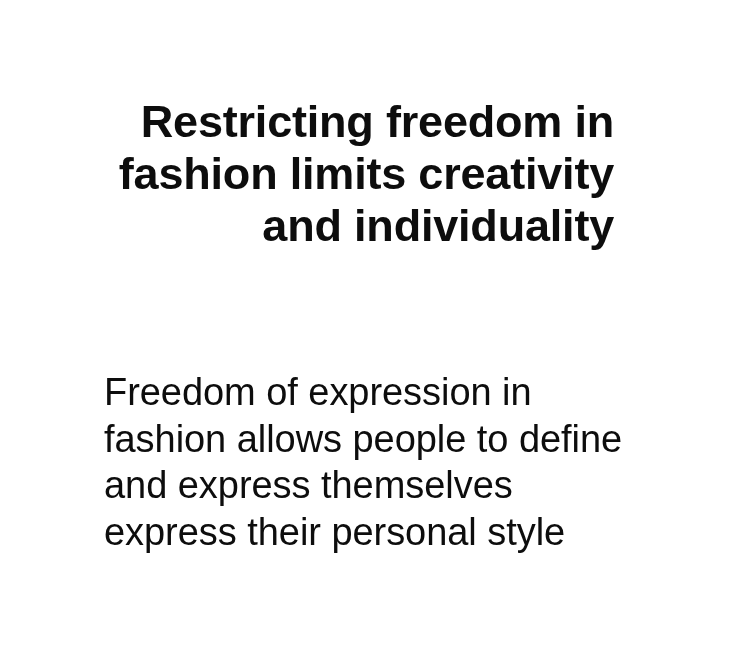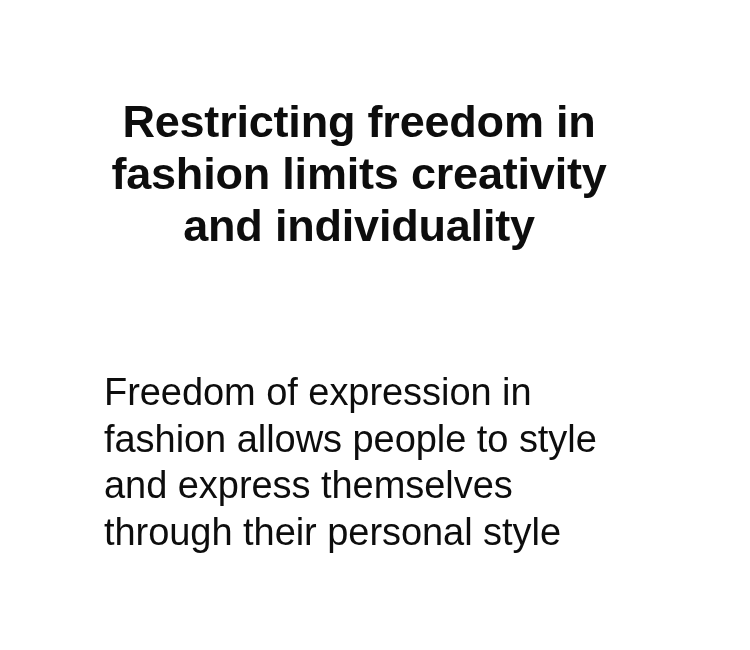--- a/index.html
+++ b/index.html
@@ -29,21 +29,21 @@
     width: 560px;
   }
 
   #headline {
     margin: 0;
     font-size: 45px;
     line-height: 52px;
     font-weight: bold;
     color: #0d0d0d;
     letter-spacing: -0.2px;
-    text-align: center;
+    text-align: right;
     max-width: 510px;
     word-wrap: break-word;
   }
 
   #body-paragraph {
     margin: 0;
     padding-top: 117px;
     font-size: 38px;
     line-height: 46.5px;
     font-weight: normal;
@@ -56,17 +56,17 @@
 </style>
 </head>
 <body>
 
 <div id="slide">
 
   <div id="content-block">
 
     <h1 id="headline">Restricting freedom in fashion limits creativity and individuality</h1>
 
-    <p id="body-paragraph">Freedom of expression in fashion allows people to style and express themselves through their personal style</p>
+    <p id="body-paragraph">Freedom of expression in fashion allows people to define and express themselves express their personal style</p>
 
   </div>
 
 </div>
 
 </body></html>

